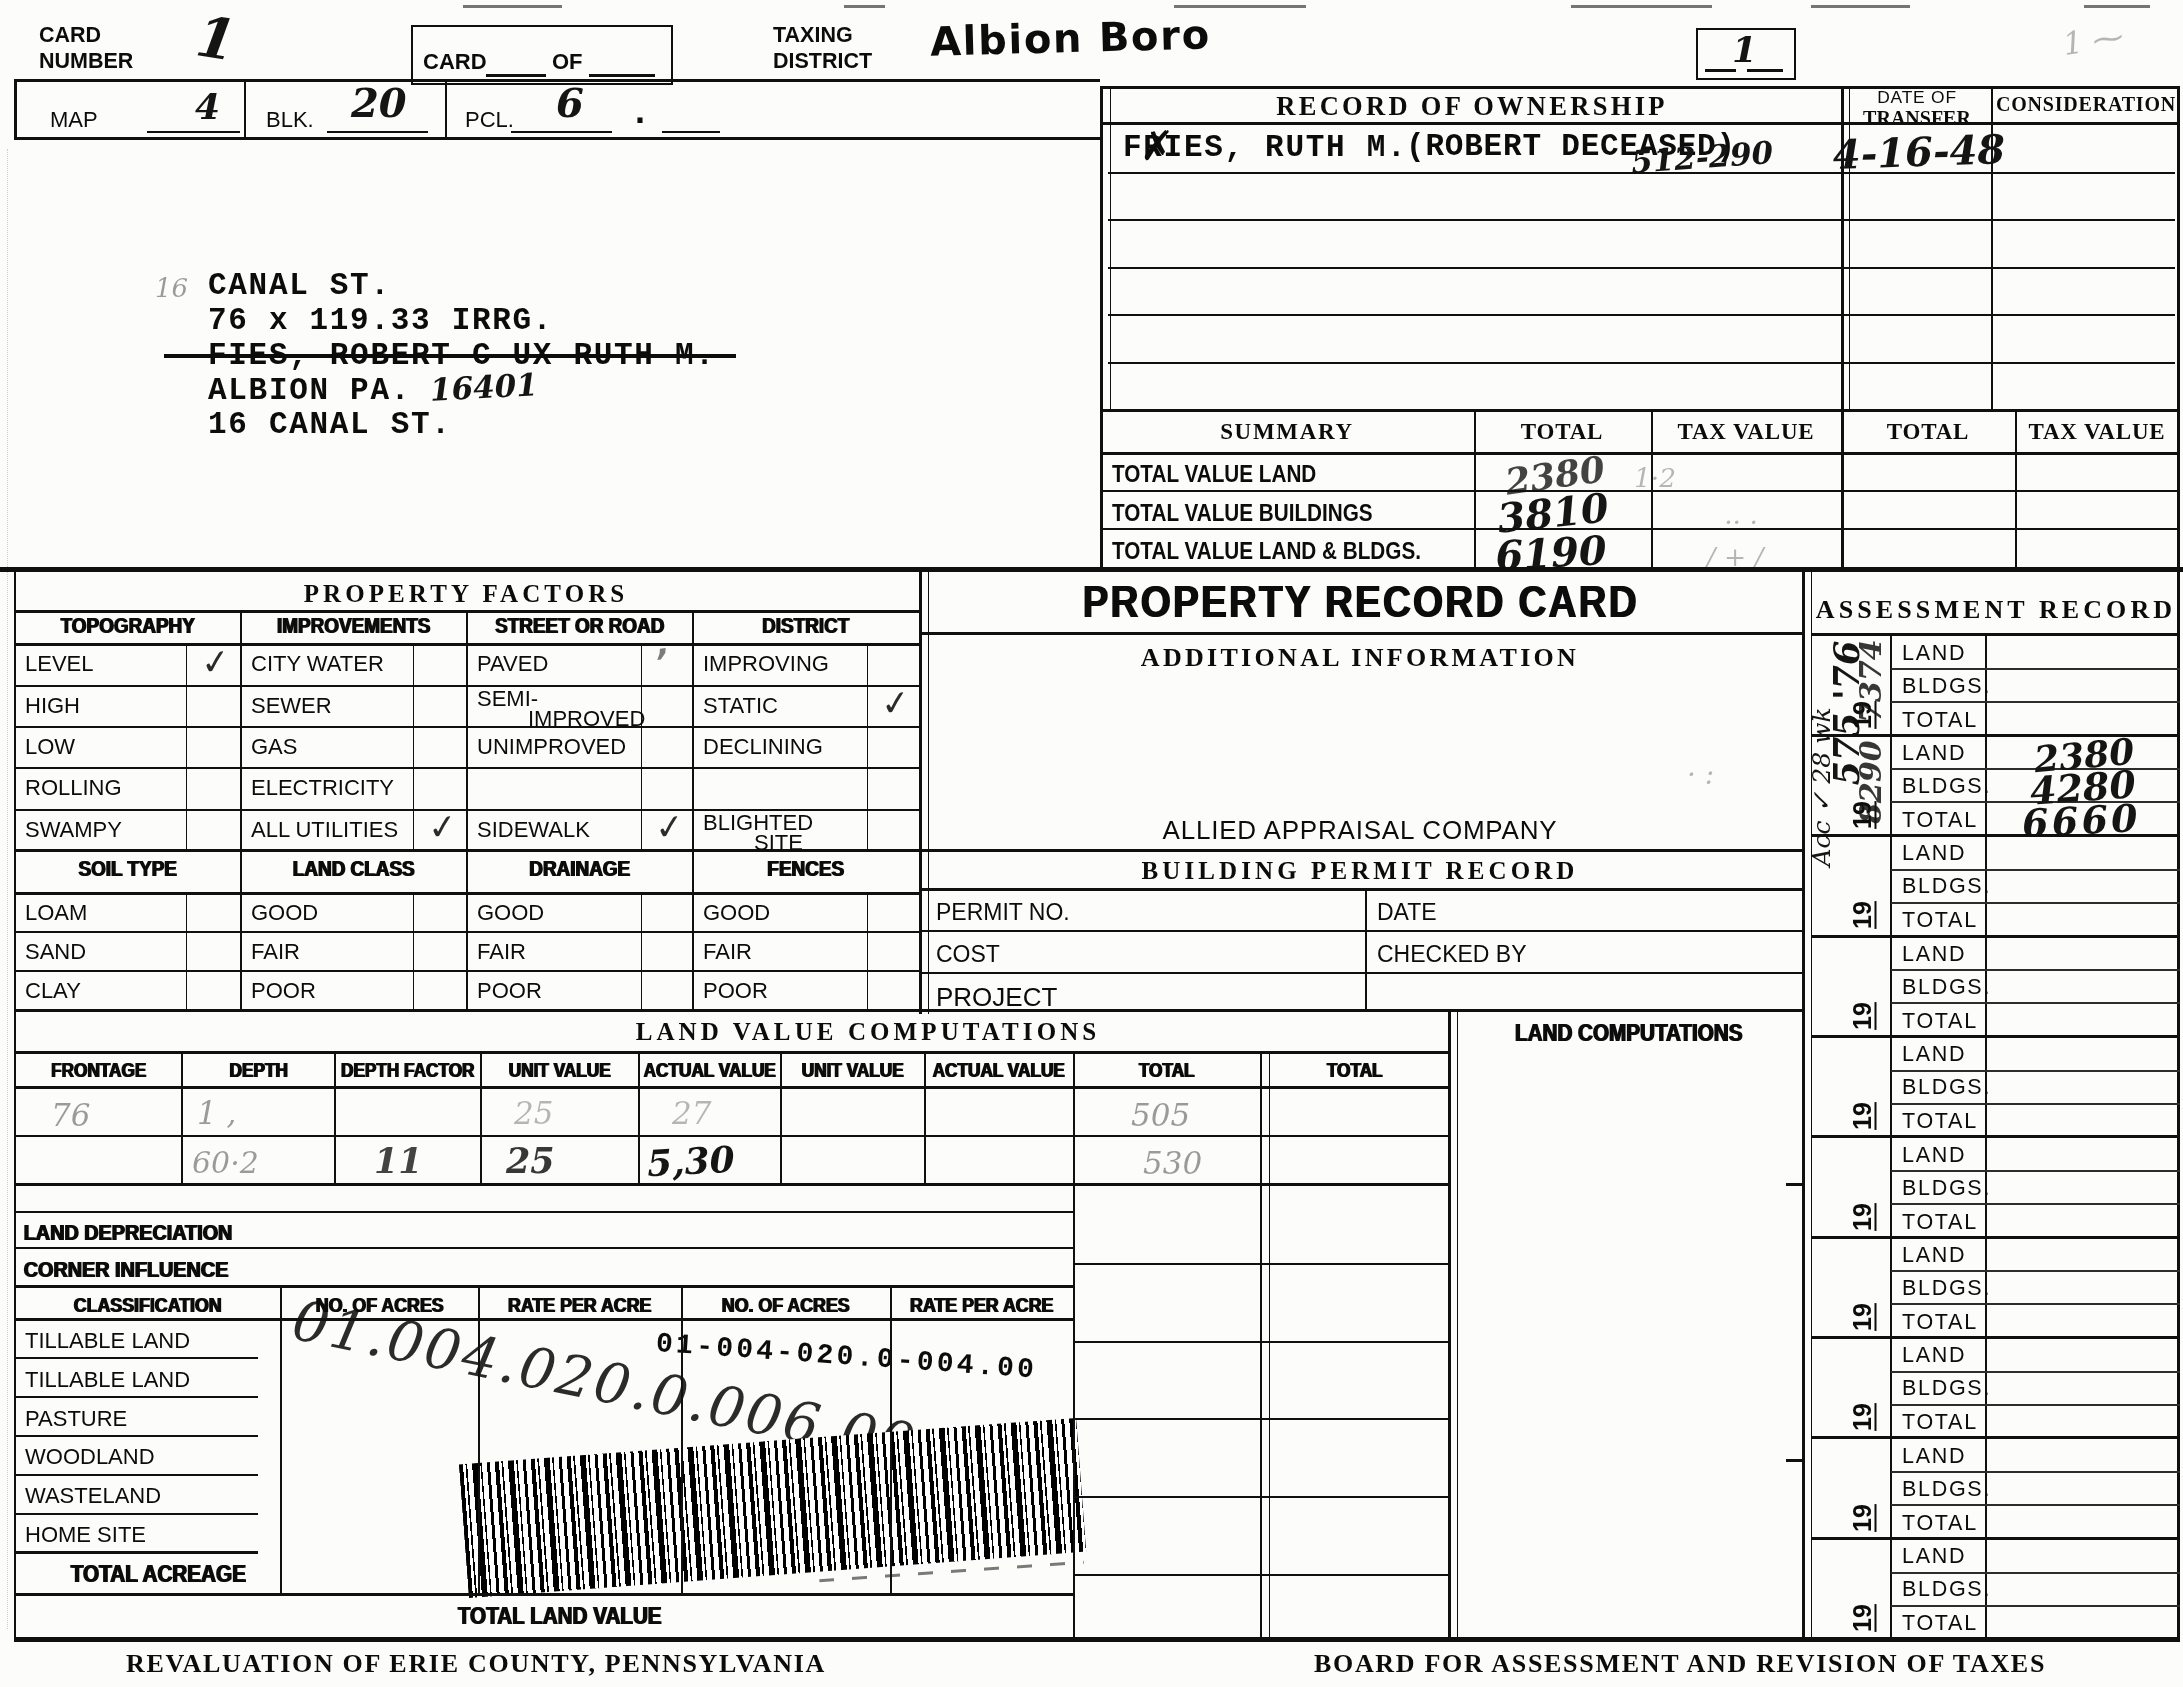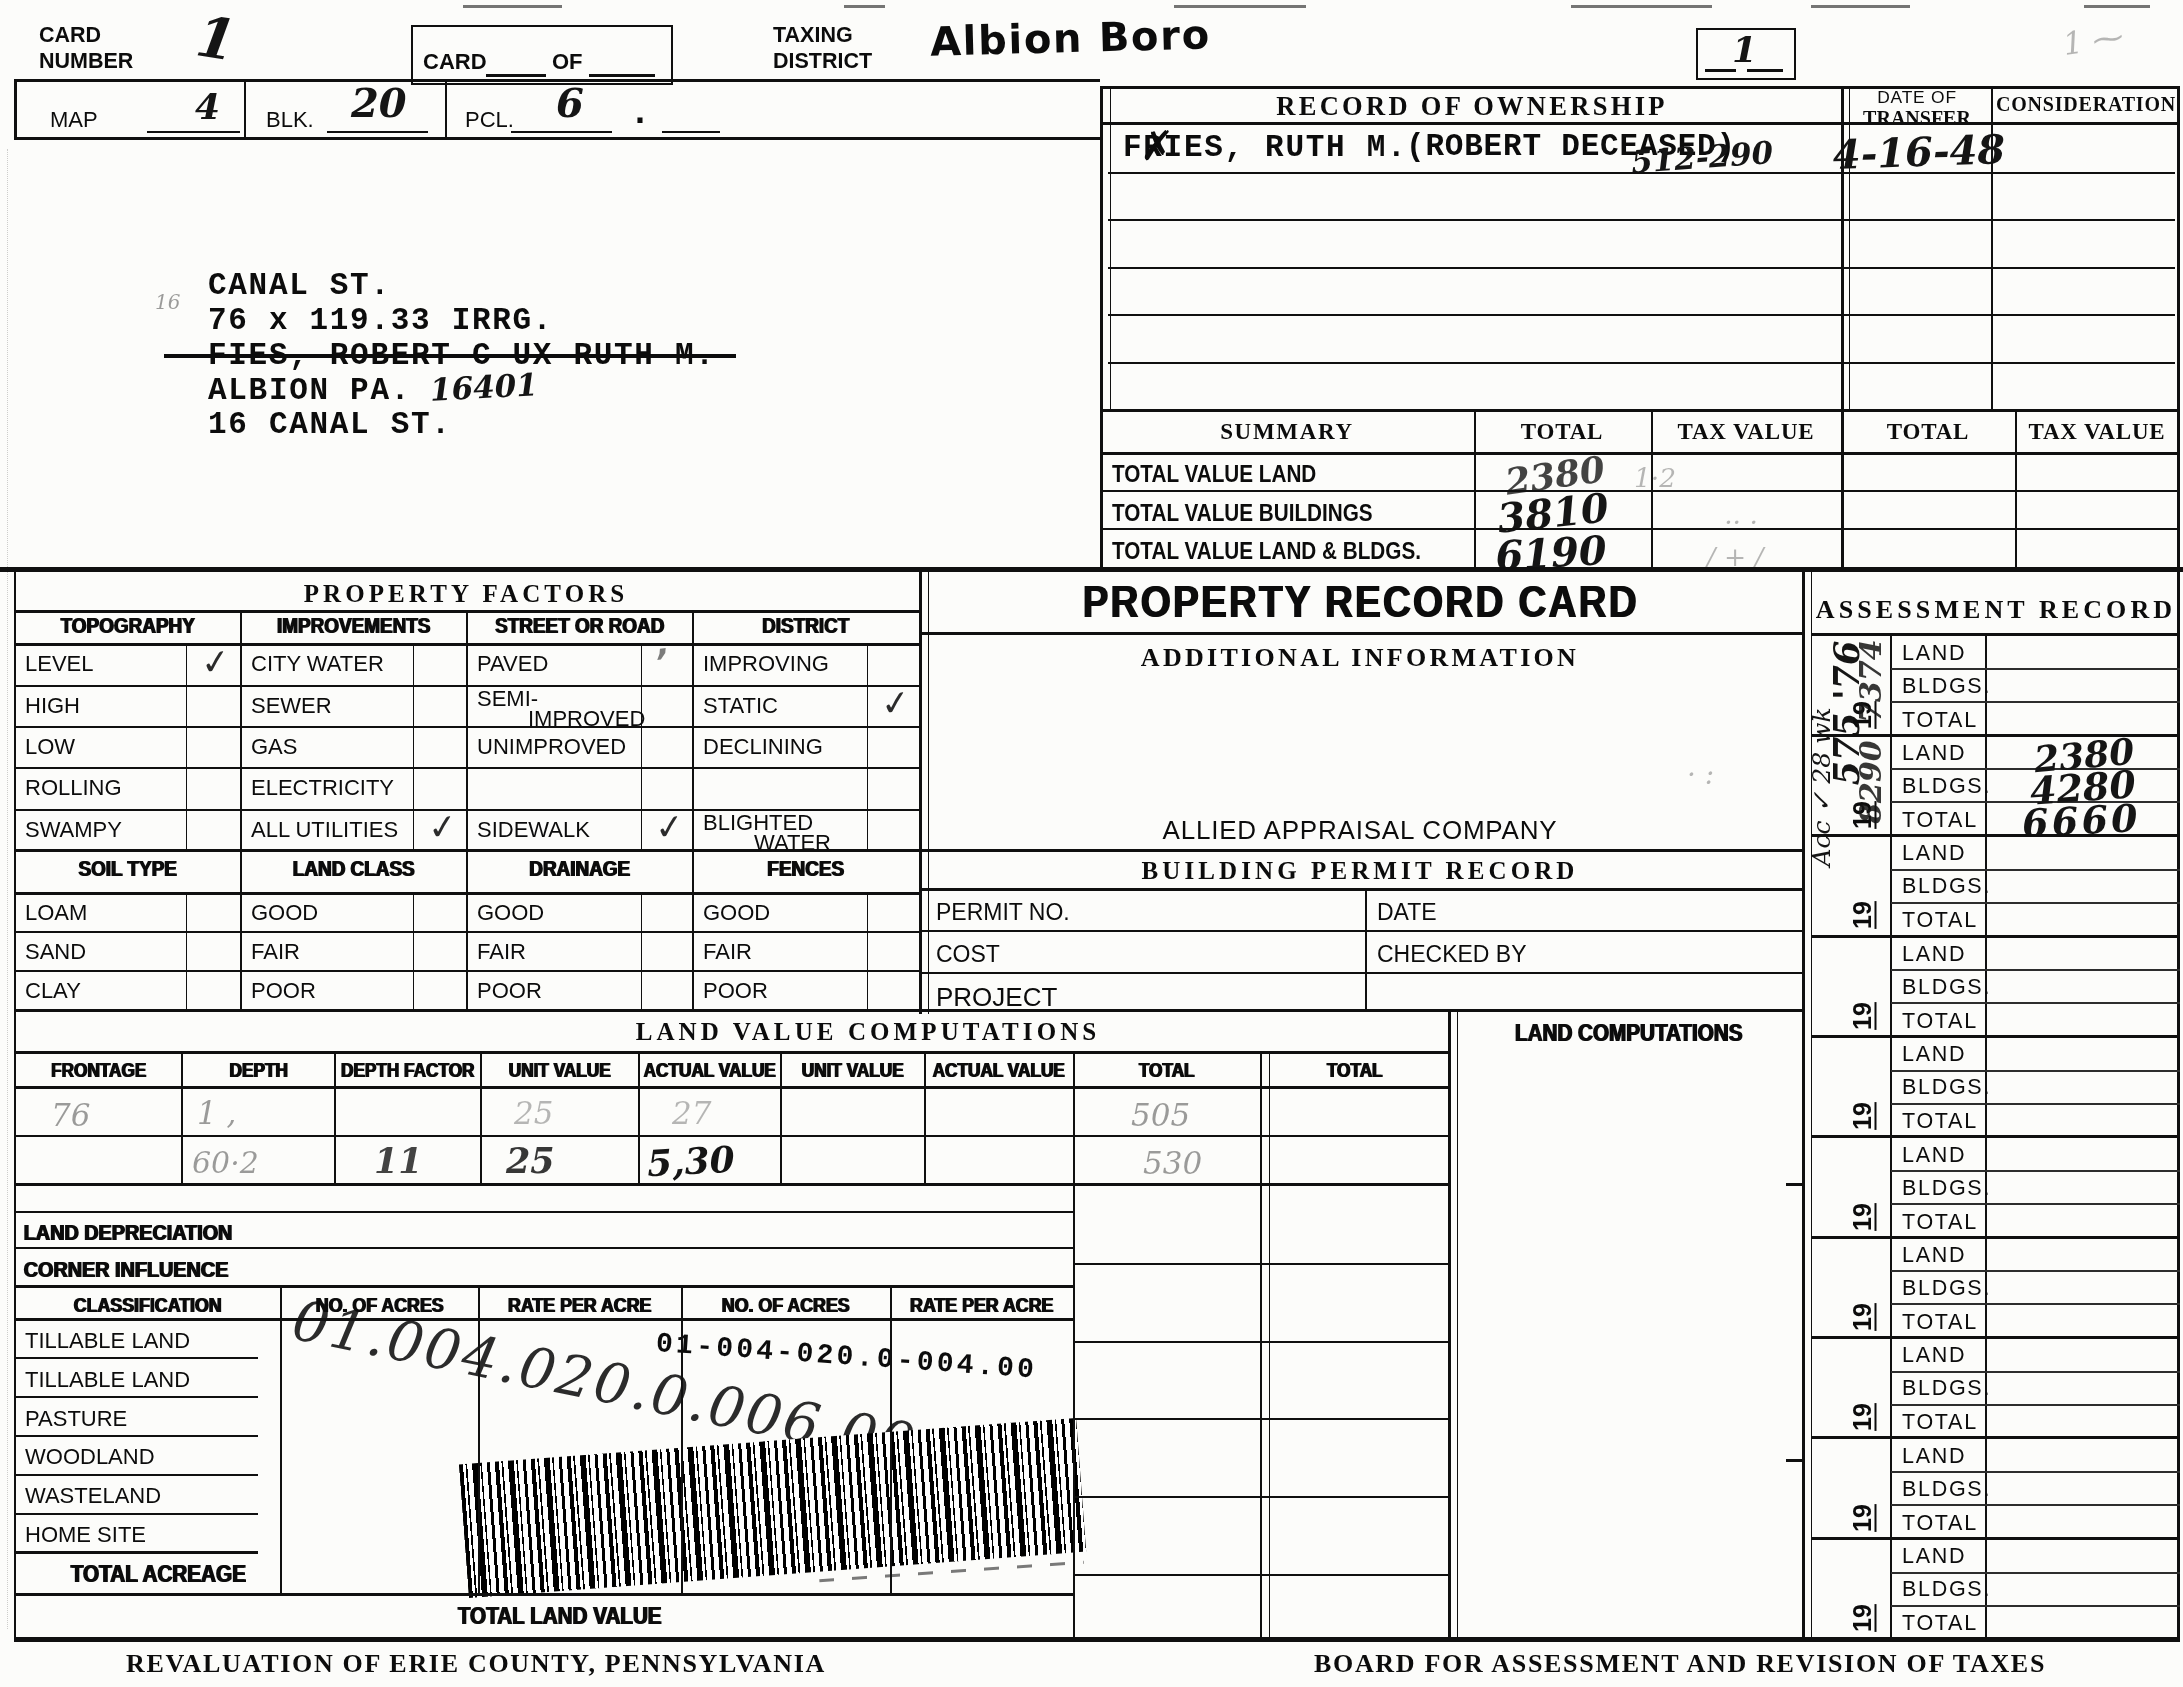--- a/index.html
+++ b/index.html
@@ -59,21 +59,21 @@
   <span class="ab" style="left:266px;top:109px;font-size:22px;">BLK.</span>
   <span class="ab hw b" style="left:351px;top:83px;font-size:40px;">20</span>
   <span class="ab" style="left:465px;top:109px;font-size:22px;">PCL.</span>
   <span class="ab hw b" style="left:556px;top:83px;font-size:40px;">6</span>
   <span class="ab b" style="left:635px;top:93px;font-size:36px;">.</span>
   <div class="hl" style="left:147px;top:131px;width:93px;height:1.7px;"></div>
   <div class="hl" style="left:327px;top:131px;width:101px;height:1.7px;"></div>
   <div class="hl" style="left:511px;top:131px;width:101px;height:1.7px;"></div>
   <div class="hl" style="left:662px;top:131px;width:58px;height:1.7px;"></div>
 
-  <span class="ab hw faint" style="left:155px;top:292px;font-size:20px;">16</span>
+  <span class="ab hw faint" style="left:155px;top:275px;font-size:26px;">16</span>
   <span class="ab mono b" style="left:208px;top:270px;font-size:31px;letter-spacing:1.7px;">CANAL ST.</span>
   <span class="ab mono b" style="left:208px;top:305px;font-size:31px;letter-spacing:1.7px;">76 x 119.33 IRRG.</span>
   <span class="ab mono b" style="left:208px;top:340px;font-size:31px;letter-spacing:1.7px;">FIES, ROBERT C UX RUTH M.</span>
   <div class="strike" style="left:164px;top:354px;width:572px;height:4.1px;"></div>
   <span class="ab mono b" style="left:208px;top:375px;font-size:31px;letter-spacing:1.7px;">ALBION PA.</span>
   <span class="ab hw b" style="left:430px;top:372px;font-size:31px;transform:rotate(-3deg);">16401</span>
   <span class="ab mono b" style="left:208px;top:409px;font-size:31px;letter-spacing:1.7px;">16 CANAL ST.</span>
 
   <span class="ab serif b ctr" style="left:1472px;top:93px;font-size:26.5px;letter-spacing:3.3px;">RECORD OF OWNERSHIP</span>
   <span class="ab ctr" style="left:1917px;top:89px;font-size:17.4px;letter-spacing:0.8px;">DATE OF</span>
@@ -277,21 +277,21 @@
     <div class="ab " style="left: 528px; top: 708px; font-size: 22px;">IMPROVED</div>
     <div class="ab " style="left: 477px; top: 736px; font-size: 22px;">UNIMPROVED</div>
     <div class="ab " style="left: 477px; top: 819px; font-size: 22px;">SIDEWALK</div>
     <div class="ab chk hw" style="left: 655px; top: 810px; font-size: 35px; position: absolute; transform: rotate(-6deg); opacity: 0.9;">✓</div>
     <div class="ab blk cdc" style="left: 805px; top: 615px; font-size: 22px;">DISTRICT</div>
     <div class="ab " style="left: 703px; top: 653px; font-size: 22px;">IMPROVING</div>
     <div class="ab " style="left: 703px; top: 695px; font-size: 22px;">STATIC</div>
     <div class="ab chk hw" style="left: 881px; top: 686px; font-size: 35px; position: absolute; transform: rotate(-6deg); opacity: 0.9;">✓</div>
     <div class="ab " style="left: 703px; top: 736px; font-size: 22px;">DECLINING</div>
     <div class="ab " style="left: 703px; top: 812px; font-size: 22px; text-align: right;">BLIGHTED</div>
-    <div class="ab " style="left: 754px; top: 832px; font-size: 22px;">WATER</div>
+    <div class="ab " style="left: 754px; top: 832px; font-size: 22px;">SITE</div>
     <div class="ab blk cdc" style="left: 127px; top: 858px; font-size: 22px;">SOIL TYPE</div>
     <div class="ab " style="left: 25px; top: 902px; font-size: 22px;">LOAM</div>
     <div class="ab " style="left: 25px; top: 941px; font-size: 22px;">SAND</div>
     <div class="ab " style="left: 25px; top: 980px; font-size: 22px;">CLAY</div>
     <div class="ab blk cdc" style="left: 353px; top: 858px; font-size: 22px;">LAND CLASS</div>
     <div class="ab " style="left: 251px; top: 902px; font-size: 22px;">GOOD</div>
     <div class="ab " style="left: 251px; top: 941px; font-size: 22px;">FAIR</div>
     <div class="ab " style="left: 251px; top: 980px; font-size: 22px;">POOR</div>
     <div class="ab blk cdc" style="left: 579px; top: 858px; font-size: 22px;">DRAINAGE</div>
     <div class="ab " style="left: 477px; top: 902px; font-size: 22px;">GOOD</div>

